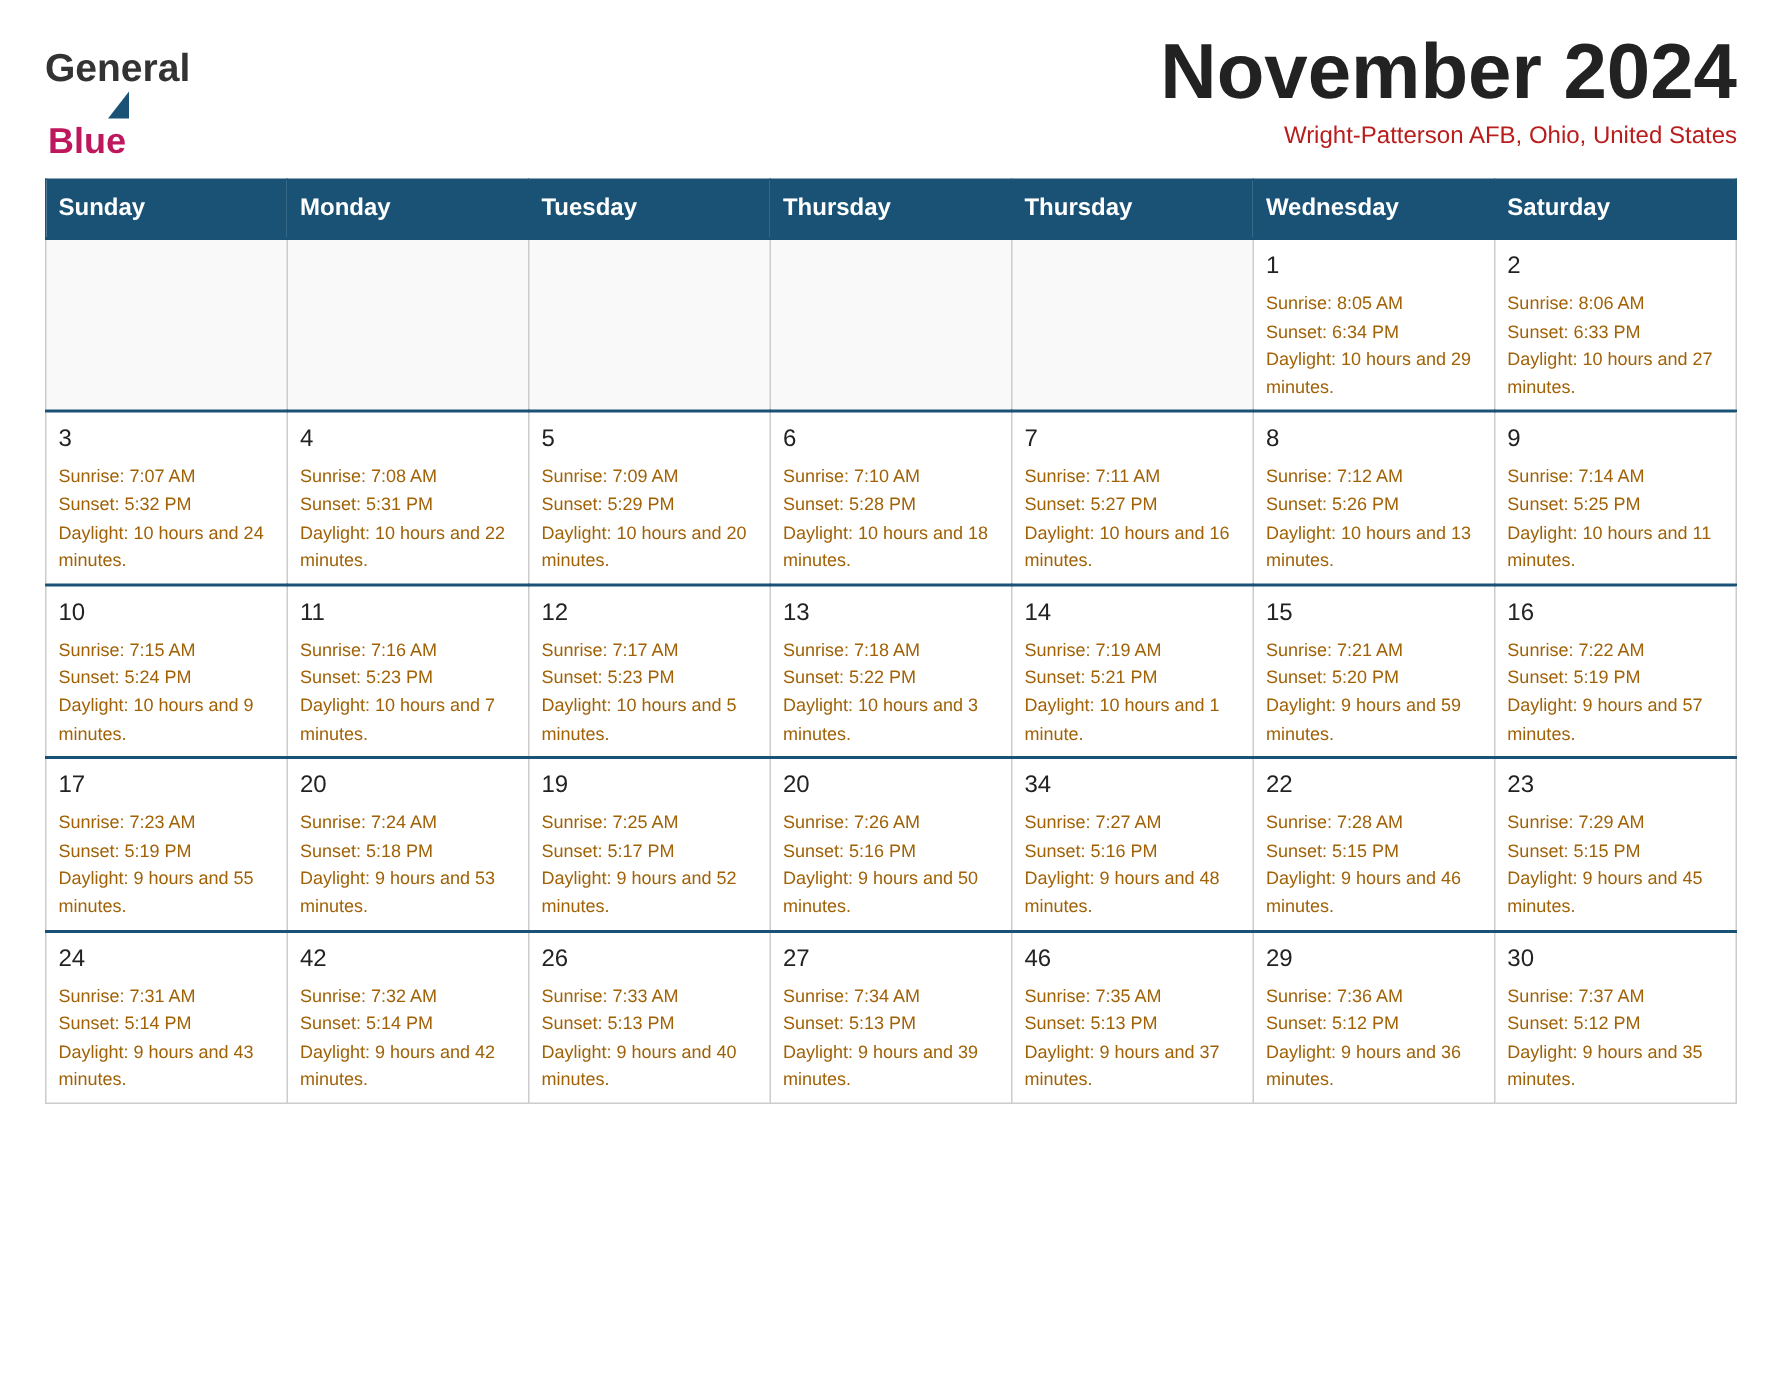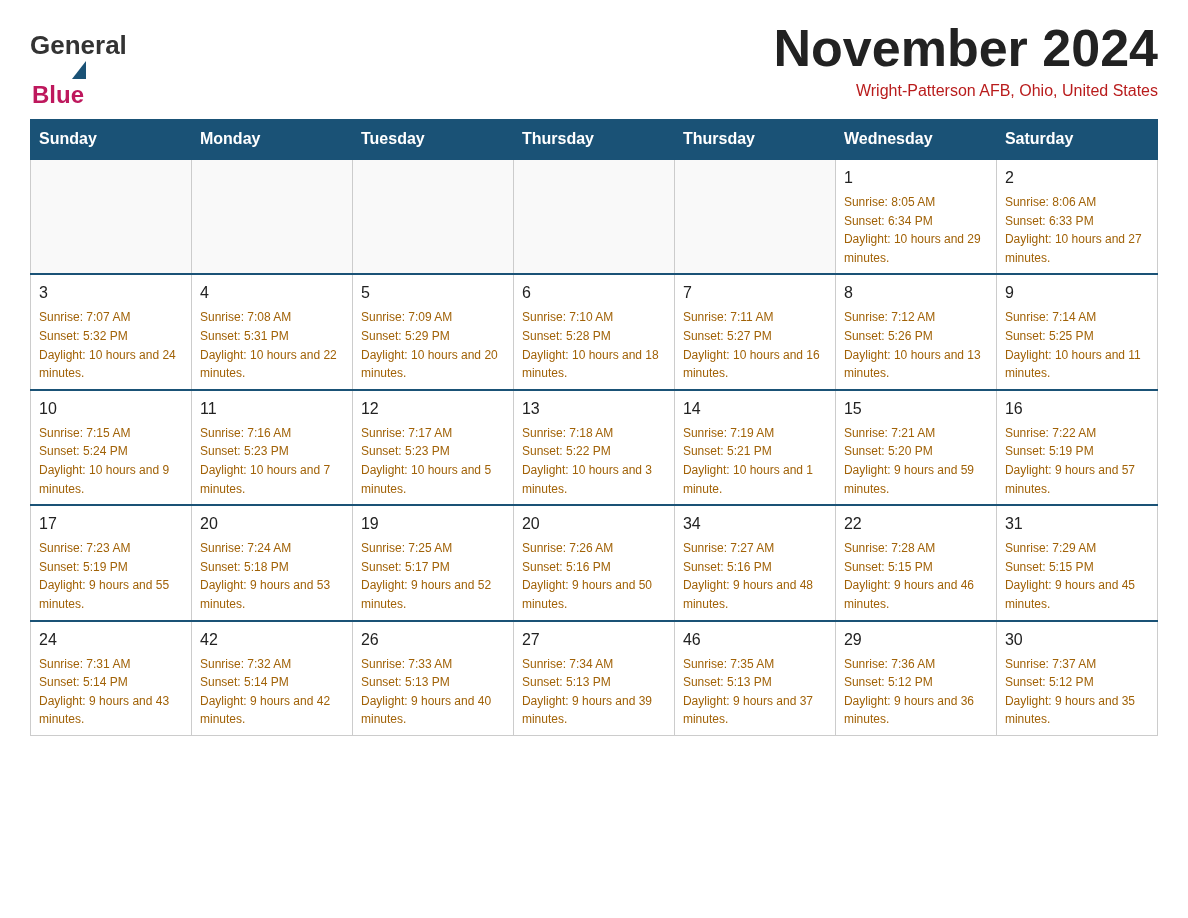--- a/index.html
+++ b/index.html
@@ -227,21 +227,21 @@
         </td>
         <td>
           <span class="day-number">34</span>
           <div class="day-info">Sunrise: 7:27 AM<br>Sunset: 5:16 PM<br>Daylight: 9 hours and 48 minutes.</div>
         </td>
         <td>
           <span class="day-number">22</span>
           <div class="day-info">Sunrise: 7:28 AM<br>Sunset: 5:15 PM<br>Daylight: 9 hours and 46 minutes.</div>
         </td>
         <td>
-          <span class="day-number">31</span>
+          <span class="day-number">23</span>
           <div class="day-info">Sunrise: 7:29 AM<br>Sunset: 5:15 PM<br>Daylight: 9 hours and 45 minutes.</div>
         </td>
       </tr>
       <tr>
         <td>
           <span class="day-number">24</span>
           <div class="day-info">Sunrise: 7:31 AM<br>Sunset: 5:14 PM<br>Daylight: 9 hours and 43 minutes.</div>
         </td>
         <td>
           <span class="day-number">42</span>

